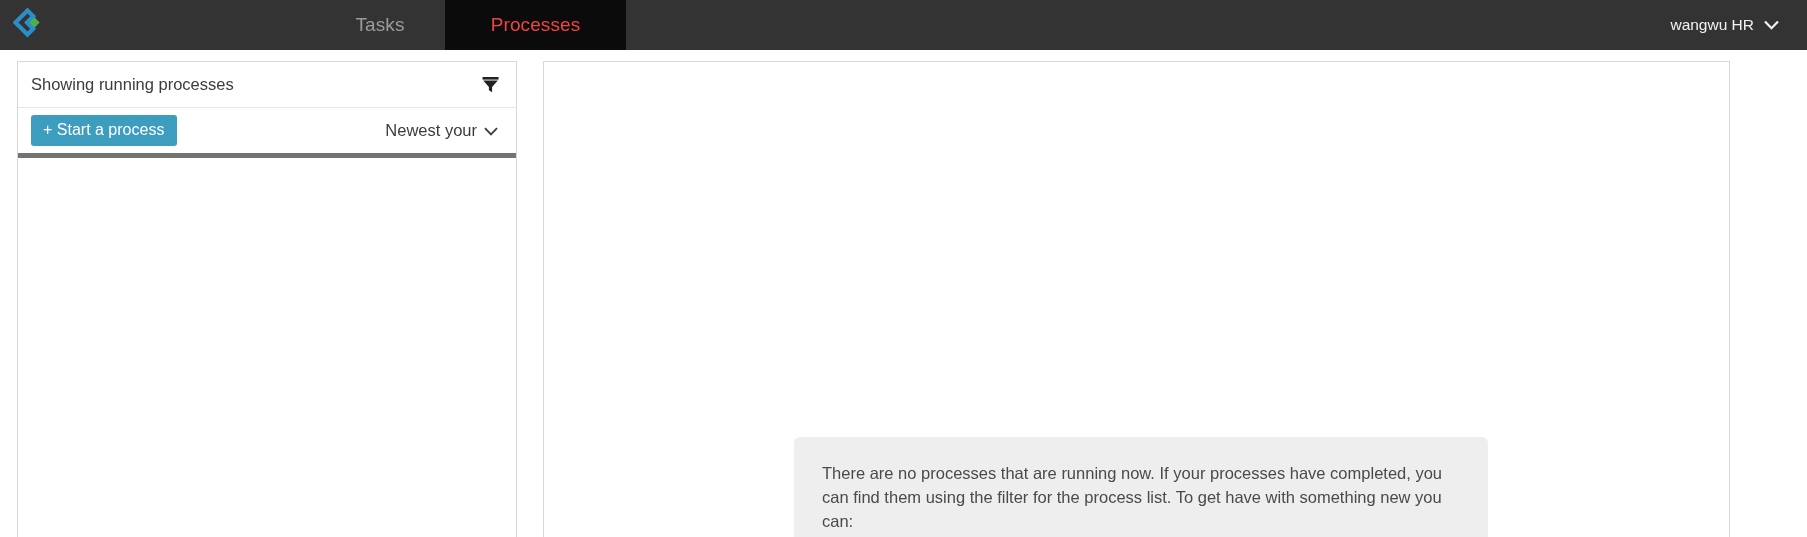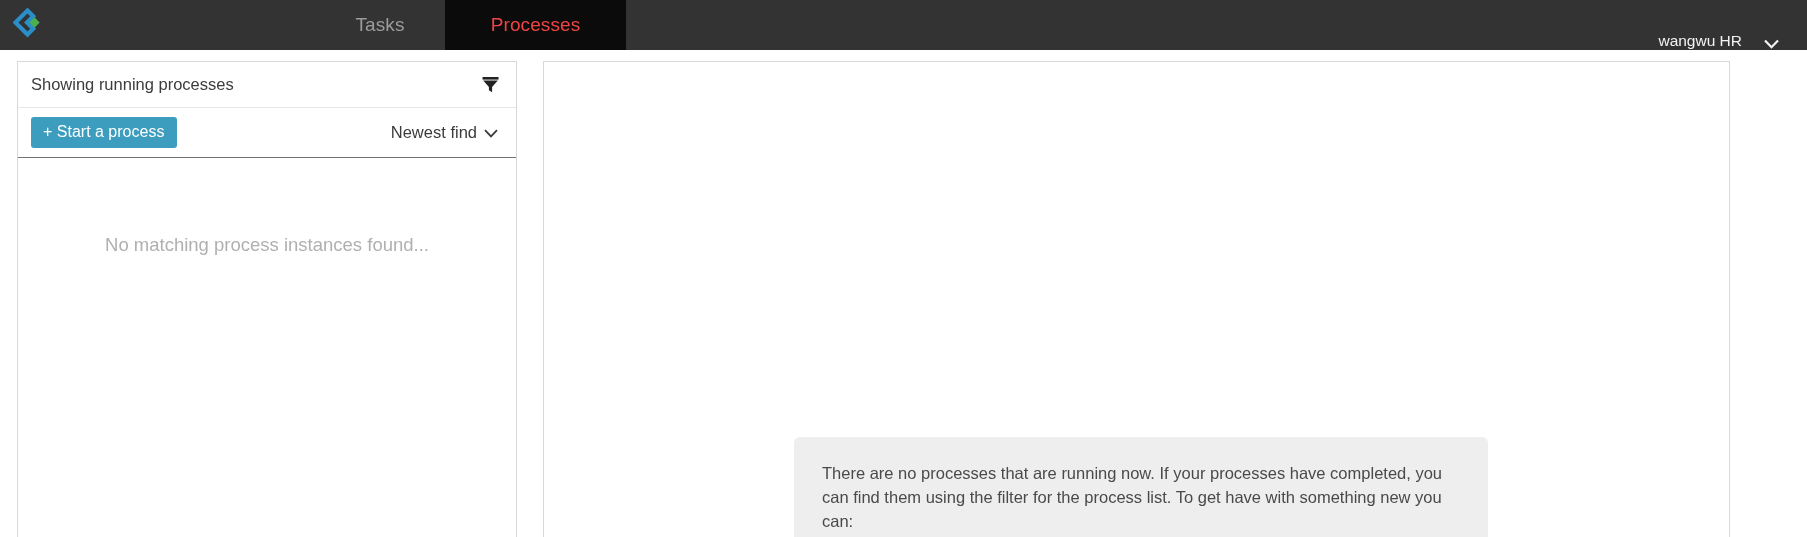--- a/index.html
+++ b/index.html
@@ -64,22 +64,22 @@
     height: 0;
     border-left: 11px solid transparent;
     border-right: 11px solid transparent;
     border-top: 11px solid #0b0b0b;
   }
 
   .topbar-spacer { flex: 1 1 auto; }
 
   .user-menu {
     display: flex;
-    align-items: flex-end;
-    gap: 22px;
+    align-items: center;
+    gap: 10px;
     padding: 0 28px 0 10px;
     color: #f2f2f2;
     font-size: 15.5px;
     cursor: pointer;
     white-space: nowrap;
   }
   .user-menu .caret {
     font-size: 12px;
     line-height: 1;
     position: relative;
@@ -124,21 +124,21 @@
     align-items: center;
     justify-content: center;
     cursor: pointer;
   }
 
   .lp-actions {
     height: 50px;
     display: flex;
     align-items: center;
     padding: 0 18px 0 13px;
-    border-bottom: 1px solid #737373;
+    border-bottom: 5px solid #737373;
   }
   .start-process-btn {
     background: #3c9dbf;
     color: #ffffff;
     border: none;
     border-radius: 3px;
     font-size: 16px;
     font-family: inherit;
     padding: 7px 13px 8px 12px;
     cursor: pointer;
@@ -239,30 +239,29 @@
         <svg width="19" height="19" viewBox="0 0 19 19" aria-hidden="true">
           <rect x="1.5" y="2" width="16" height="2.6" fill="#222"></rect>
           <path d="M2.2 5.6 H16.8 L11.1 12.1 V17.2 L7.9 15.2 V12.1 Z" fill="#222"></path>
         </svg>
       </span>
     </div>
 
     <div class="lp-actions">
       <button class="start-process-btn">+ Start a process</button>
       <div class="sort-control">
-        <span>Newest find</span>
+        <span>Newest your</span>
         <span class="caret">
           <svg width="14" height="9" viewBox="0 0 14 9" aria-hidden="true">
             <path d="M1 1.2 L7 7.4 L13 1.2" fill="none" stroke="#3c3c3c" stroke-width="1.8"></path>
           </svg>
         </span>
       </div>
     </div>
 
-    <div class="lp-empty">No matching process instances found...</div>
   </div>
 
   <div class="main-panel">
 
     <div class="info-card">
       <p>There are no processes that are running now. If your processes have completed, you can find them using the filter for the process list. To get have with something new you can:</p>
 
     </div>
   </div>
 </div>

